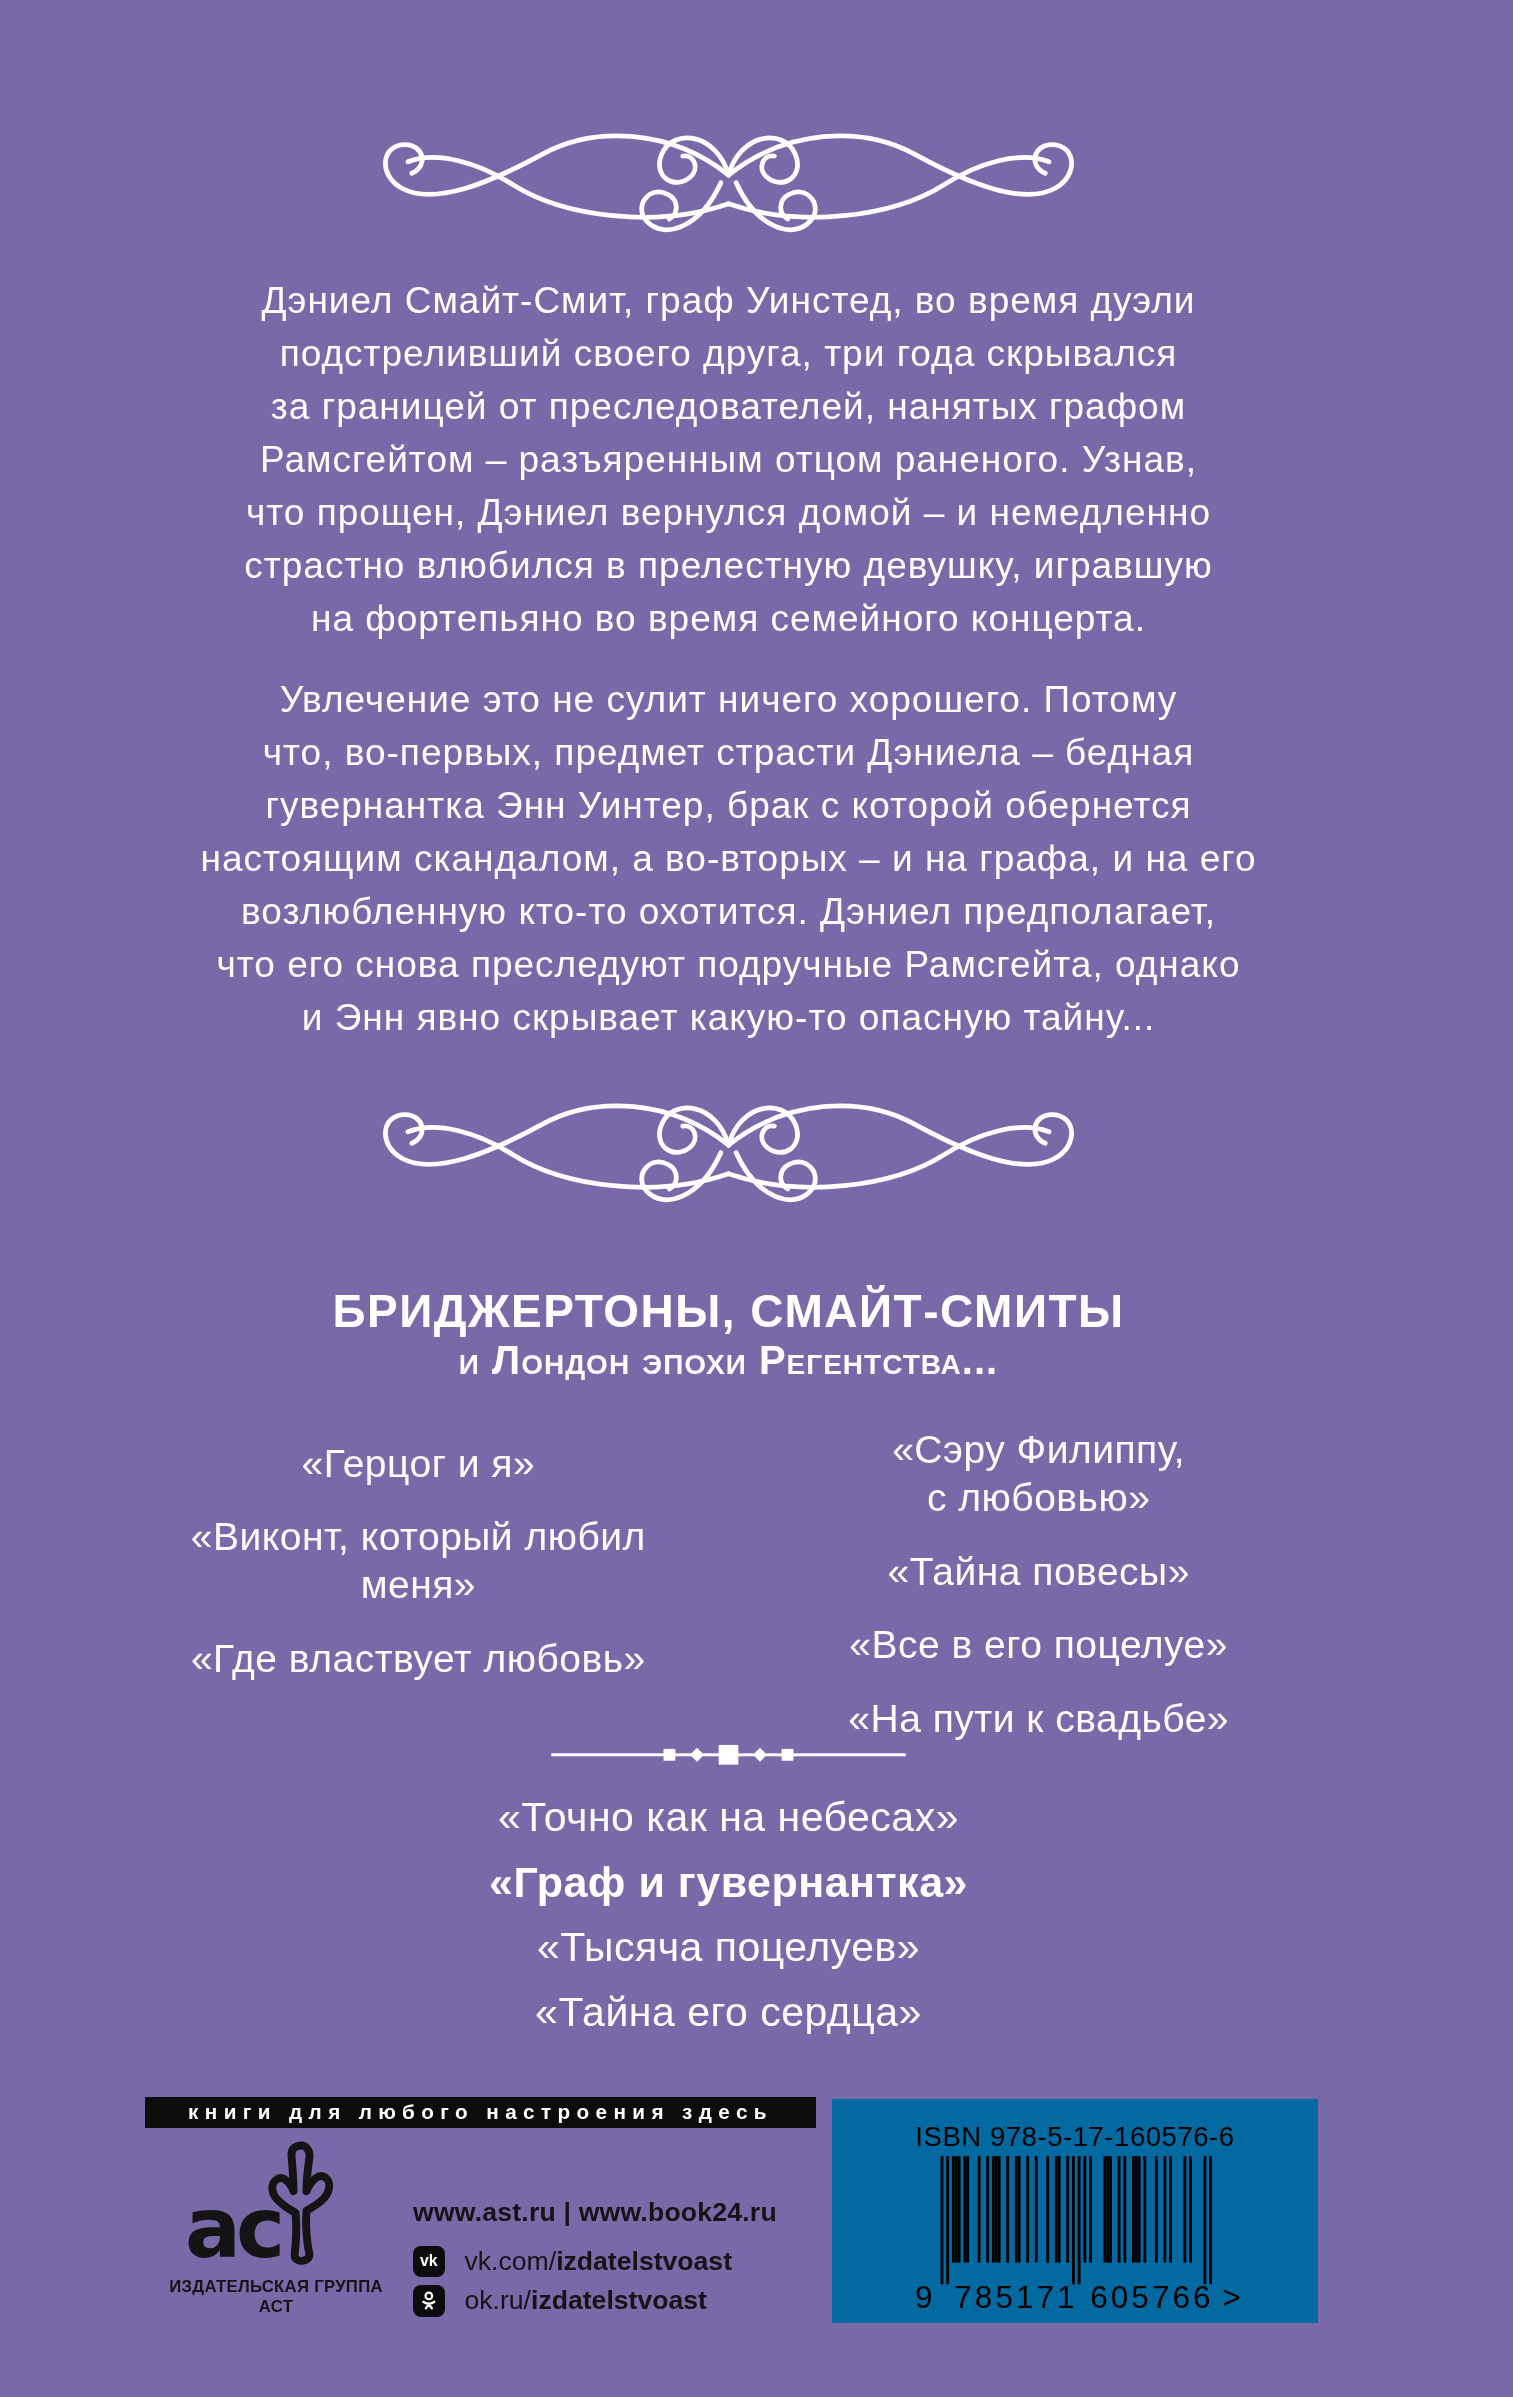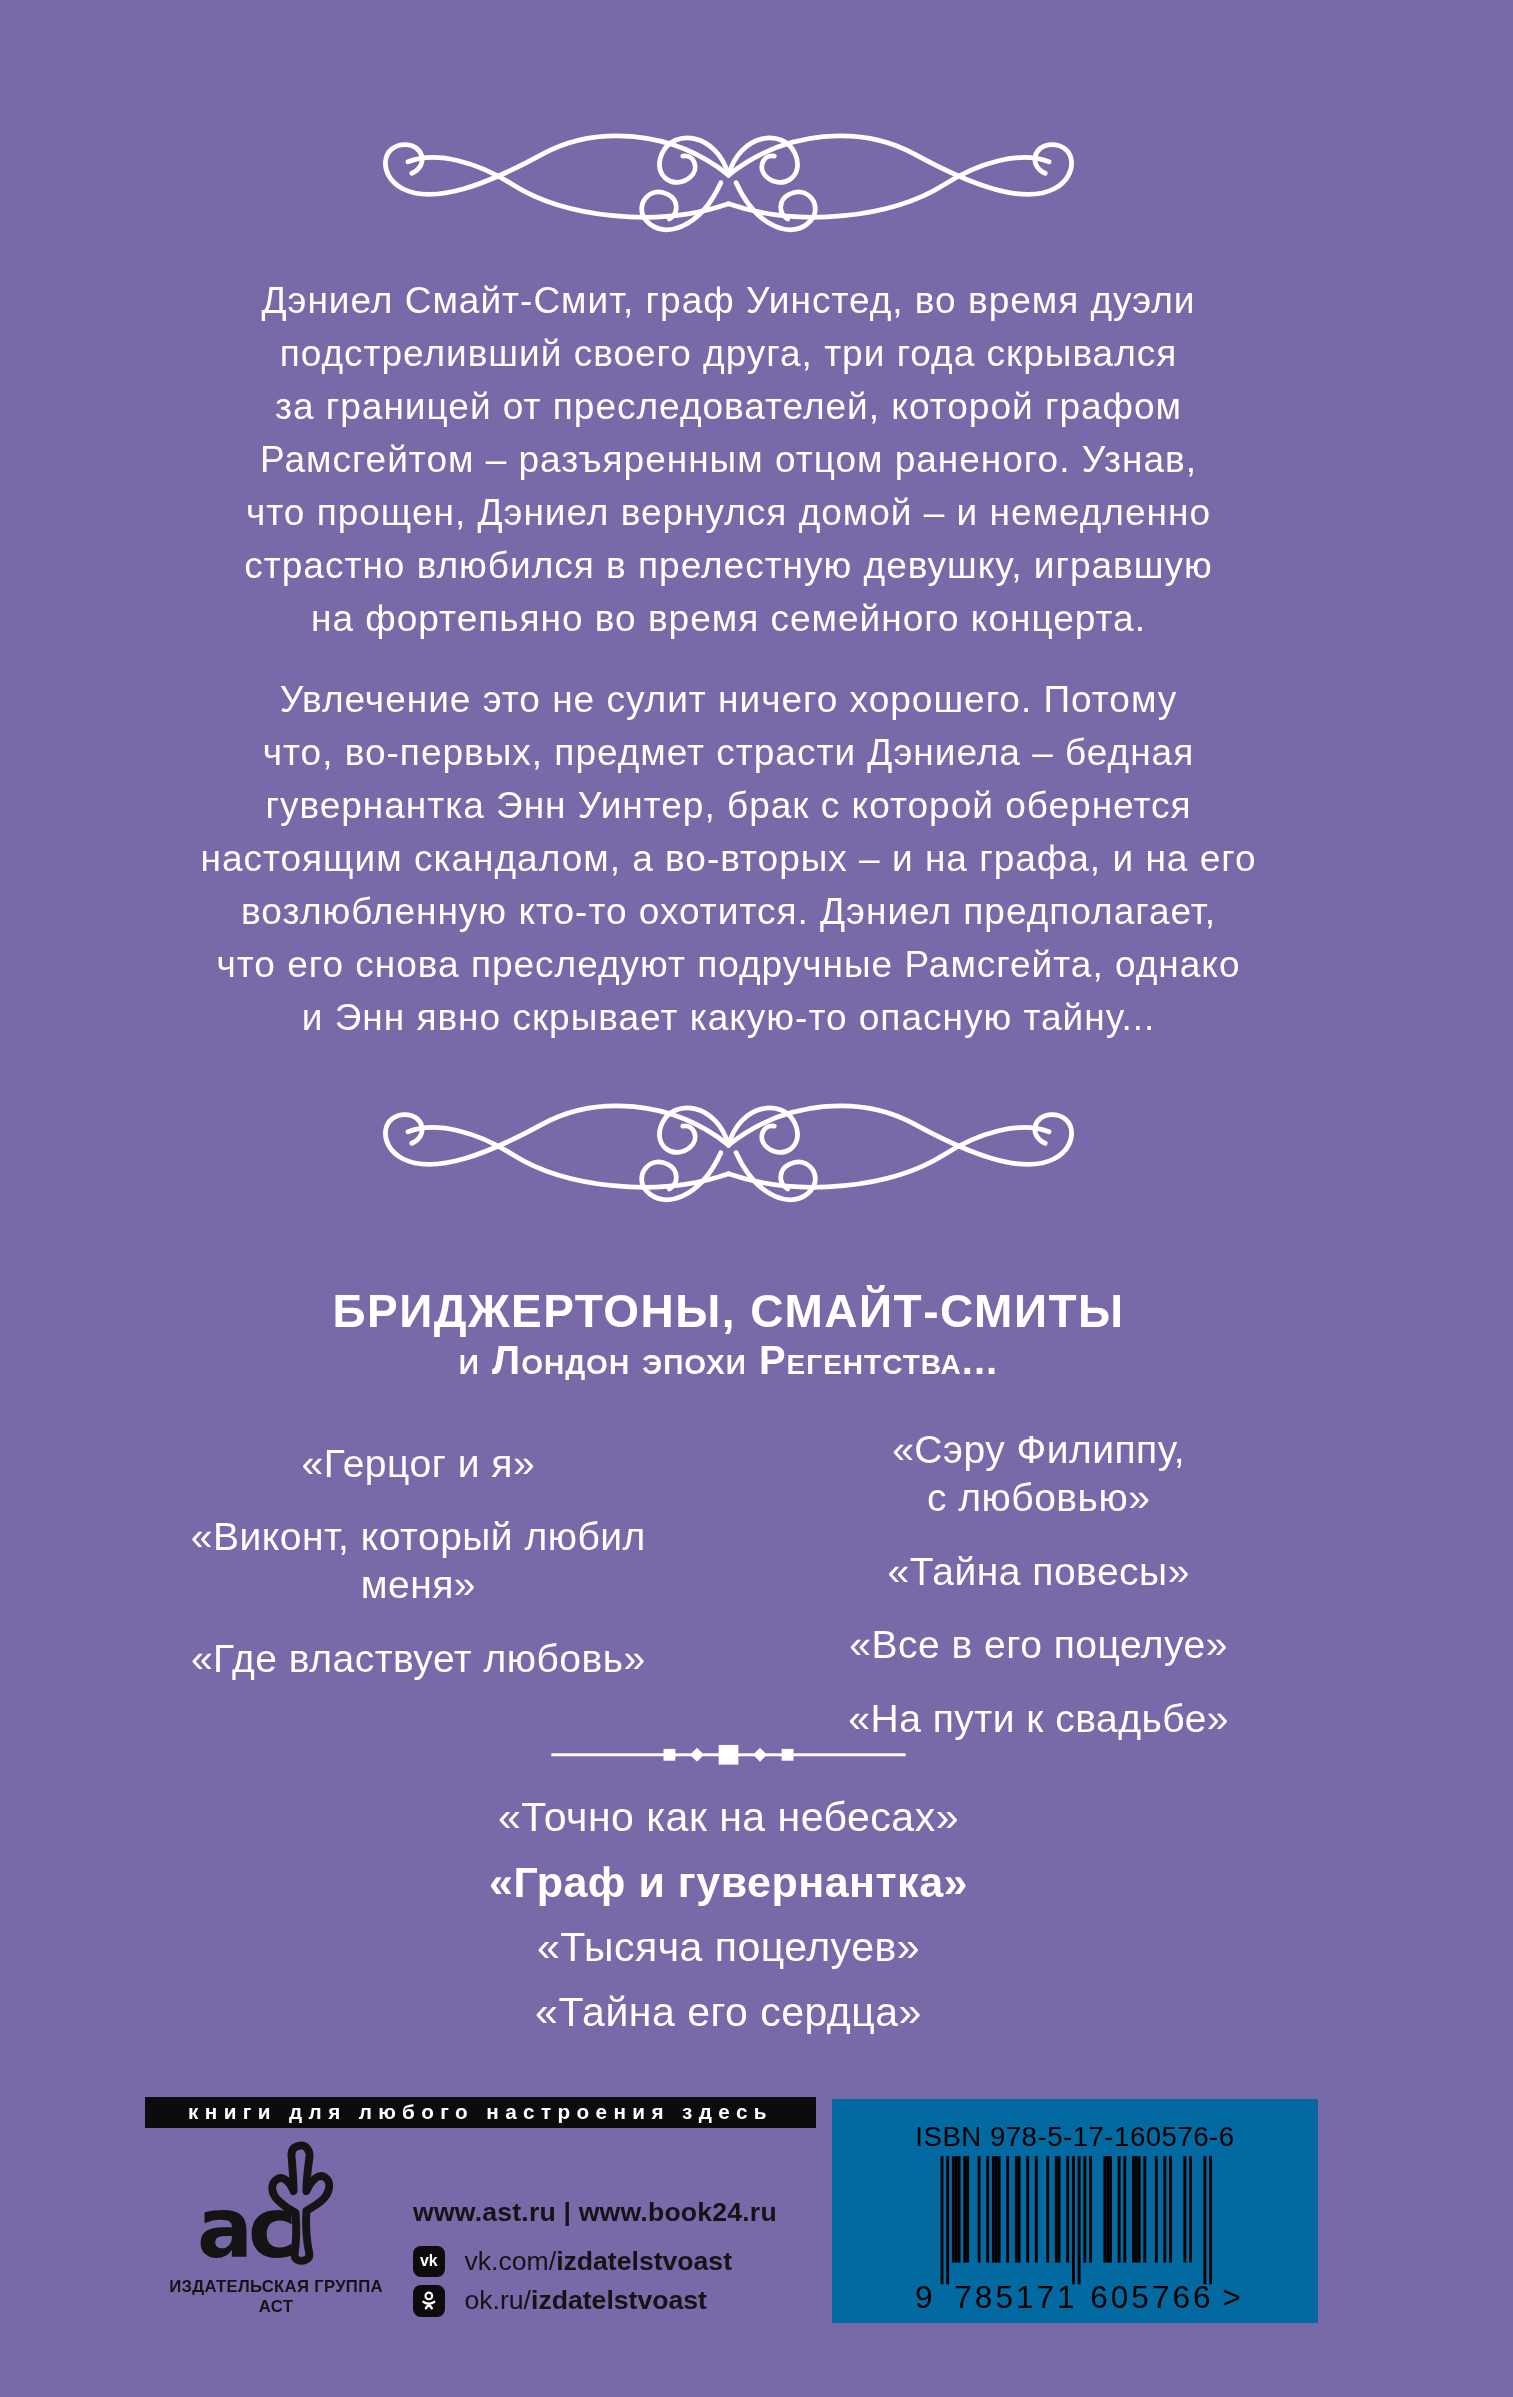--- a/index.html
+++ b/index.html
@@ -22,21 +22,21 @@
   .divider-wrap{display:flex;justify-content:center}
 
   
   .tagline-bar{
     position:absolute;left:145px;top:2097px;width:671px;height:30.5px;
     background:#0c0c0c;color:#fff;display:flex;align-items:center;justify-content:center;
     font-size:20.7px;font-weight:bold;letter-spacing:6.4px;
   }
   .ast-letters{
     position:absolute;left:185px;top:2187px;font-family:"DejaVu Sans",sans-serif;
-    font-size:83px;line-height:1;font-weight:bold;color:#141414;letter-spacing:-4.9px;margin-left:12px;
+    font-size:83px;line-height:1;font-weight:bold;color:#141414;letter-spacing:-4.9px;
   }
   .ast-trident{position:absolute;left:252px;top:2138px}
   .publisher{
     position:absolute;left:158px;top:2277px;width:236px;text-align:center;
     color:#141414;font-size:16.7px;font-weight:bold;letter-spacing:0.3px;
   }
   .links{position:absolute;left:413px;top:2197px;color:#141414;display:flex;flex-direction:column;align-items:flex-start}
   .sites{font-size:26.6px;font-weight:bold;letter-spacing:0.2px}
   .social-row{display:flex;align-items:center;gap:20px;font-size:26.6px;margin-top:17.7px}
   .social-row + .social-row{margin-top:8px}
@@ -61,21 +61,21 @@
       </g>
     </defs>
     <use href="#orn-half"></use>
     <use href="#orn-half" transform="translate(760,0) scale(-1,1)"></use>
   </svg>
 </div>
 
 <div class="sec blurb" style="top:274px">
     <div>Дэниел Смайт-Смит, граф Уинстед, во время дуэли</div>
     <div>подстреливший своего друга, три года скрывался</div>
-    <div>за границей от преследователей, которой графом</div>
+    <div>за границей от преследователей, нанятых графом</div>
     <div>Рамсгейтом – разъяренным отцом раненого. Узнав,</div>
     <div>что прощен, Дэниел вернулся домой – и немедленно</div>
     <div>страстно влюбился в прелестную девушку, игравшую</div>
     <div>на фортепьяно во время семейного концерта.</div>
   </div>
 
 <div class="sec blurb" style="top:673px">
     <div>Увлечение это не сулит ничего хорошего. Потому</div>
     <div>что, во-первых, предмет страсти Дэниела – бедная</div>
     <div>гувернантка Энн Уинтер, брак с которой обернется</div>

